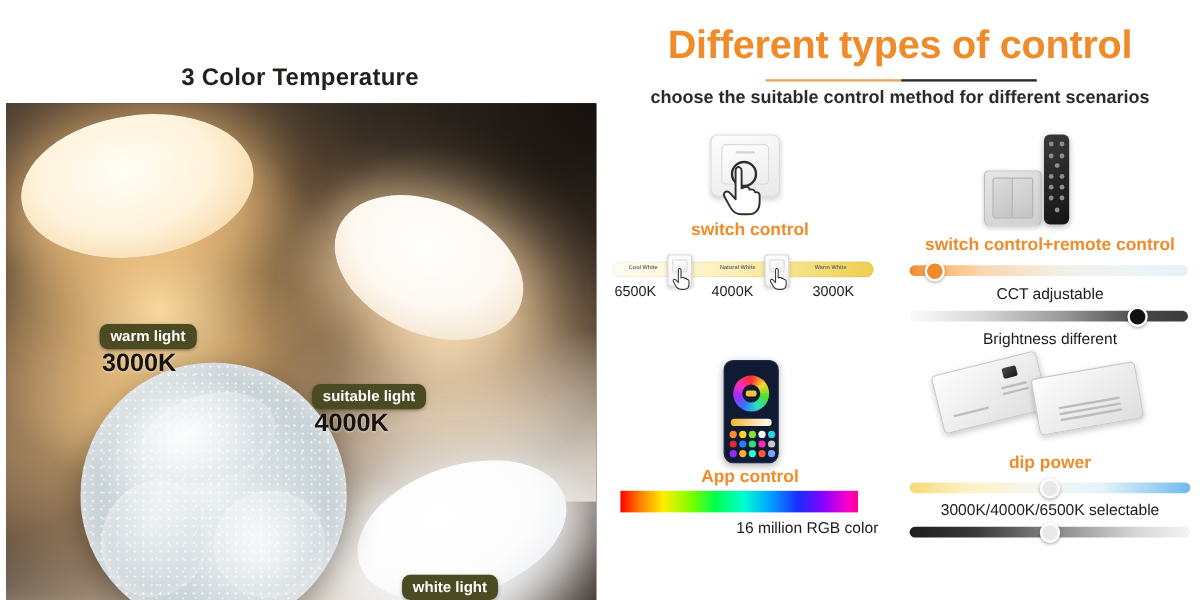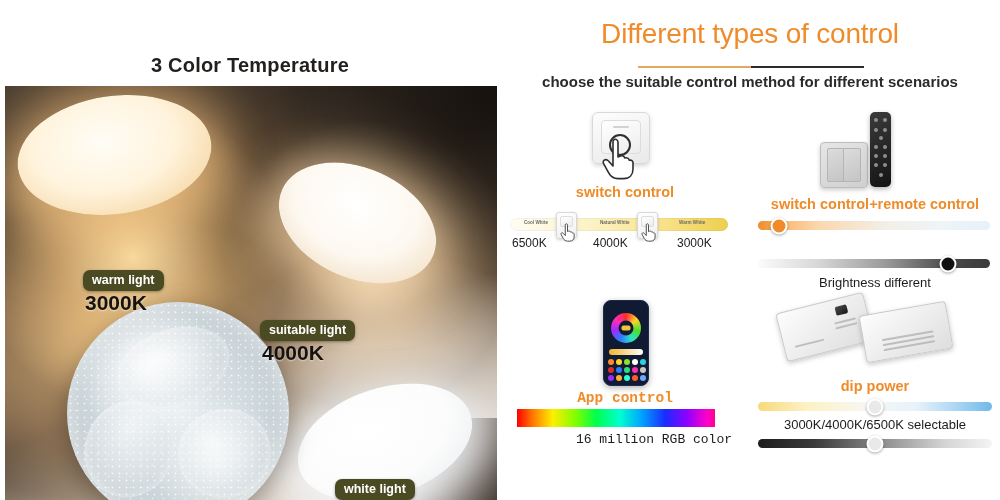--- a/index.html
+++ b/index.html
@@ -101,34 +101,34 @@
   .k-warm{left:80px;top:205px;}
   .b-nat{left:255px;top:234px;}
   .k-nat{left:257px;top:255px;}
   .b-white{left:330px;top:393px;}
   .k-white{left:332px;top:414px;}
 
   
   .right-panel{position:absolute;left:500px;top:0;width:500px;height:500px;background:#fff;}
   .r-title{
     position:absolute;left:0;top:18px;width:500px;text-align:center;
-    color:#F08B2A;font-size:28px;font-weight:normal;letter-spacing:-.2px;
+    color:#F08B2A;font-size:33px;font-weight:bold;letter-spacing:-.2px;
   }
   .r-rule{position:absolute;top:66px;left:138px;width:226px;height:2px;display:flex;}
   .r-rule .seg-a{flex:0 0 50%;background:#e2a95e;}
   .r-rule .seg-b{flex:0 0 50%;background:#2b2b2b;}
   .r-sub{
     position:absolute;left:0;top:73px;width:500px;text-align:center;
     color:#2b2b2b;font-size:15px;font-weight:bold;
   }
 
   .quad{position:absolute;width:250px;height:190px;}
   .q-tl{left:0;top:108px;}
   .q-tr{left:250px;top:104px;}
-  .q-bl{left:0;top:292px;font-family:Liberation Mono, monospace;}
+  .q-bl{left:0;top:292px;}
   .q-br{left:250px;top:288px;}
 
   .q-label{
     position:absolute;left:0;width:250px;text-align:center;
     color:#EE8C2B;font-size:14.5px;font-weight:bold;
   }
 
   
   .switchplate{
     position:absolute;width:56px;height:50px;border-radius:6px;
@@ -364,20 +364,21 @@
             <i class="btn" style="left:13px;top:51px;"></i>
           <i class="btn" style="left:8.5px;top:61px;"></i>
         </div>
       </div>
 
       <div class="q-label" style="top:92px;">switch control+remote control</div>
 
       <div class="slider" style="left:8px;top:117px;width:232px;background:linear-gradient(90deg,#f08a2a 0%,#f9b86e 10%,#fbd7ae 26%,#f2efe8 55%,#eef4f8 80%,#e7f1f8 100%);">
         <div class="knob" style="left:9%;background:#f08a2a;"></div>
       </div>
+      <div class="cap" style="top:133px;">CCT adjustable</div>
 
       <div class="slider" style="left:8px;top:155px;width:232px;background:linear-gradient(90deg,#fbfbfb 0%,#d7d7d7 26%,#9a9a9a 55%,#4a4a4a 82%,#3a3a3a 100%);">
         <div class="knob" style="left:82%;background:#111111;"></div>
       </div>
       <div class="cap" style="top:171px;">Brightness different</div>
     </div>
 
     <div class="quad q-bl">
 
       <div class="phone" style="left:103px;top:8px;">

